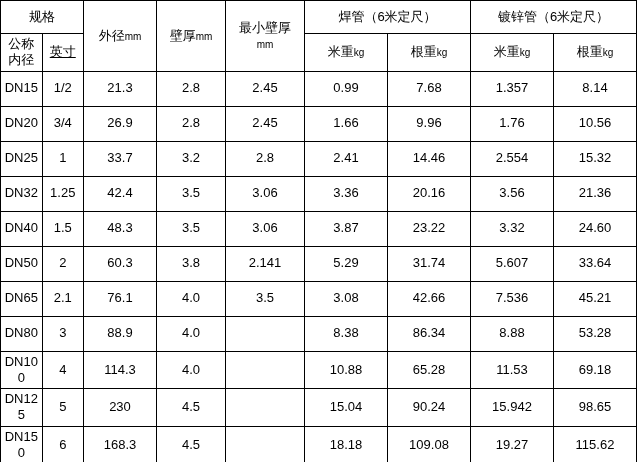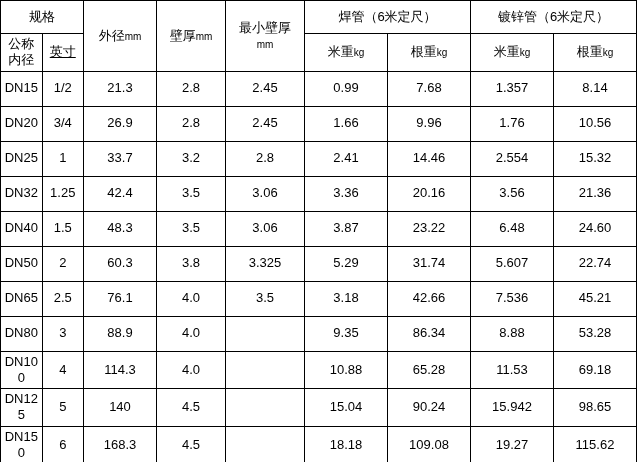--- a/index.html
+++ b/index.html
@@ -114,71 +114,71 @@
       <td>21.36</td>
     </tr>
     <tr class="body-row">
       <td>DN40</td>
       <td>1.5</td>
       <td>48.3</td>
       <td>3.5</td>
       <td>3.06</td>
       <td>3.87</td>
       <td>23.22</td>
-      <td>6.48</td>
+      <td>3.32</td>
       <td>24.60</td>
     </tr>
     <tr class="body-row">
       <td>DN50</td>
       <td>2</td>
       <td>60.3</td>
       <td>3.8</td>
-      <td>3.325</td>
+      <td>2.141</td>
       <td>5.29</td>
       <td>31.74</td>
       <td>5.607</td>
-      <td>22.74</td>
+      <td>33.64</td>
     </tr>
     <tr class="body-row">
       <td>DN65</td>
-      <td>2.5</td>
+      <td>2.1</td>
       <td>76.1</td>
       <td>4.0</td>
       <td>3.5</td>
-      <td>3.18</td>
+      <td>3.08</td>
       <td>42.66</td>
       <td>7.536</td>
       <td>45.21</td>
     </tr>
     <tr class="body-row">
       <td>DN80</td>
       <td>3</td>
       <td>88.9</td>
       <td>4.0</td>
       <td></td>
-      <td>9.35</td>
+      <td>8.38</td>
       <td>86.34</td>
       <td>8.88</td>
       <td>53.28</td>
     </tr>
     <tr class="body-row">
       <td>DN100</td>
       <td>4</td>
       <td>114.3</td>
       <td>4.0</td>
       <td></td>
       <td>10.88</td>
       <td>65.28</td>
       <td>11.53</td>
       <td>69.18</td>
     </tr>
     <tr class="body-row">
       <td>DN125</td>
       <td>5</td>
-      <td>140</td>
+      <td>230</td>
       <td>4.5</td>
       <td></td>
       <td>15.04</td>
       <td>90.24</td>
       <td>15.942</td>
       <td>98.65</td>
     </tr>
     <tr class="body-row">
       <td>DN150</td>
       <td>6</td>

